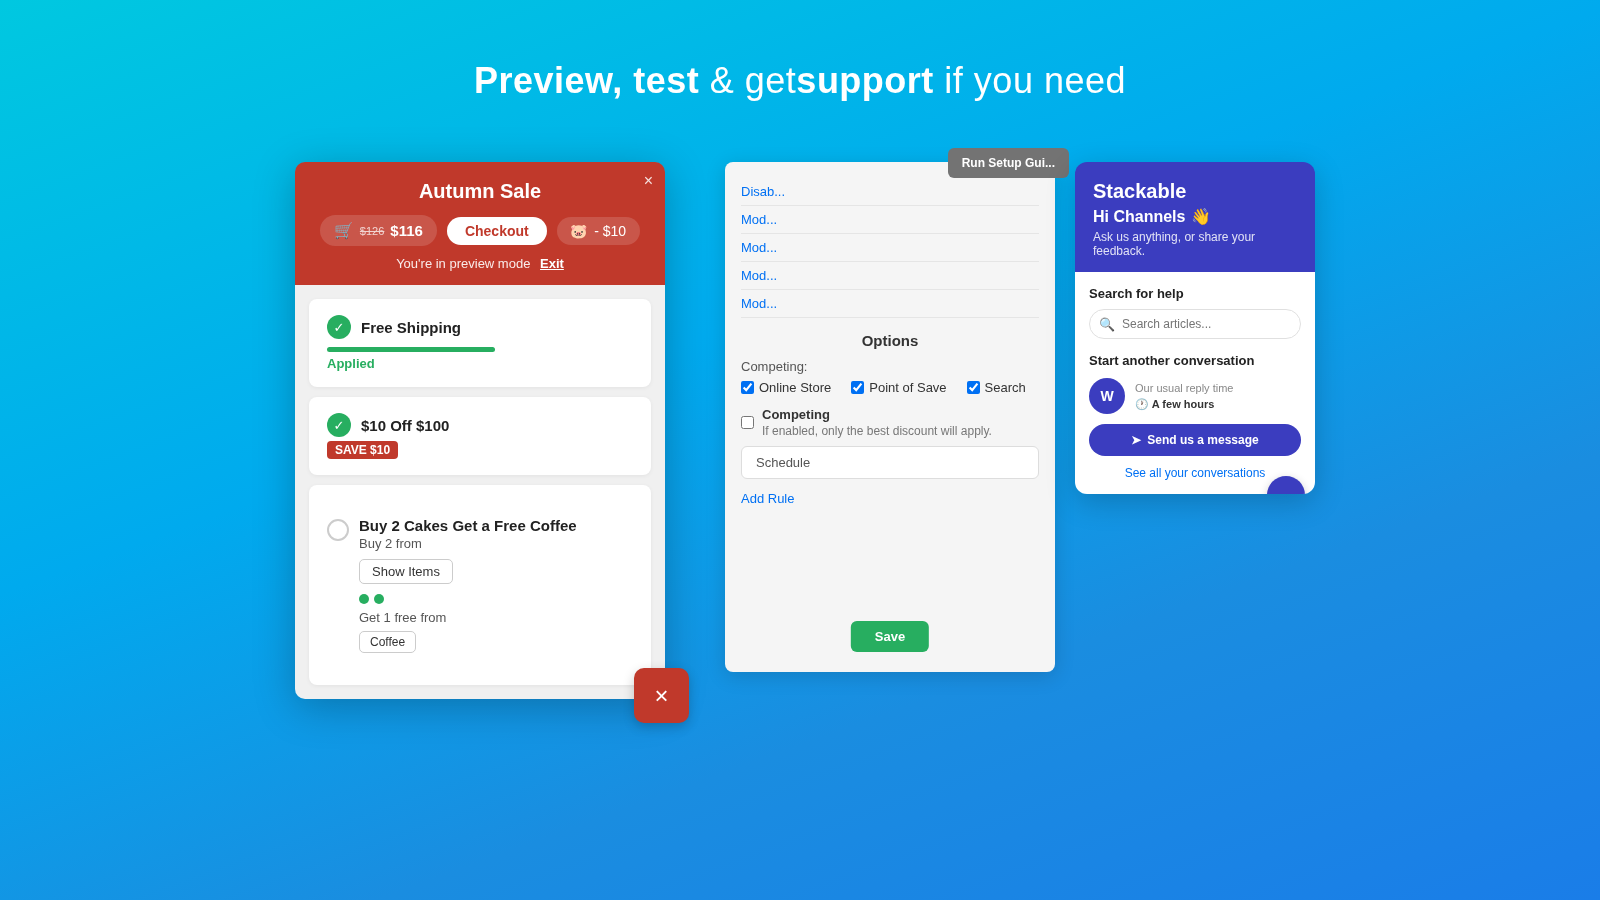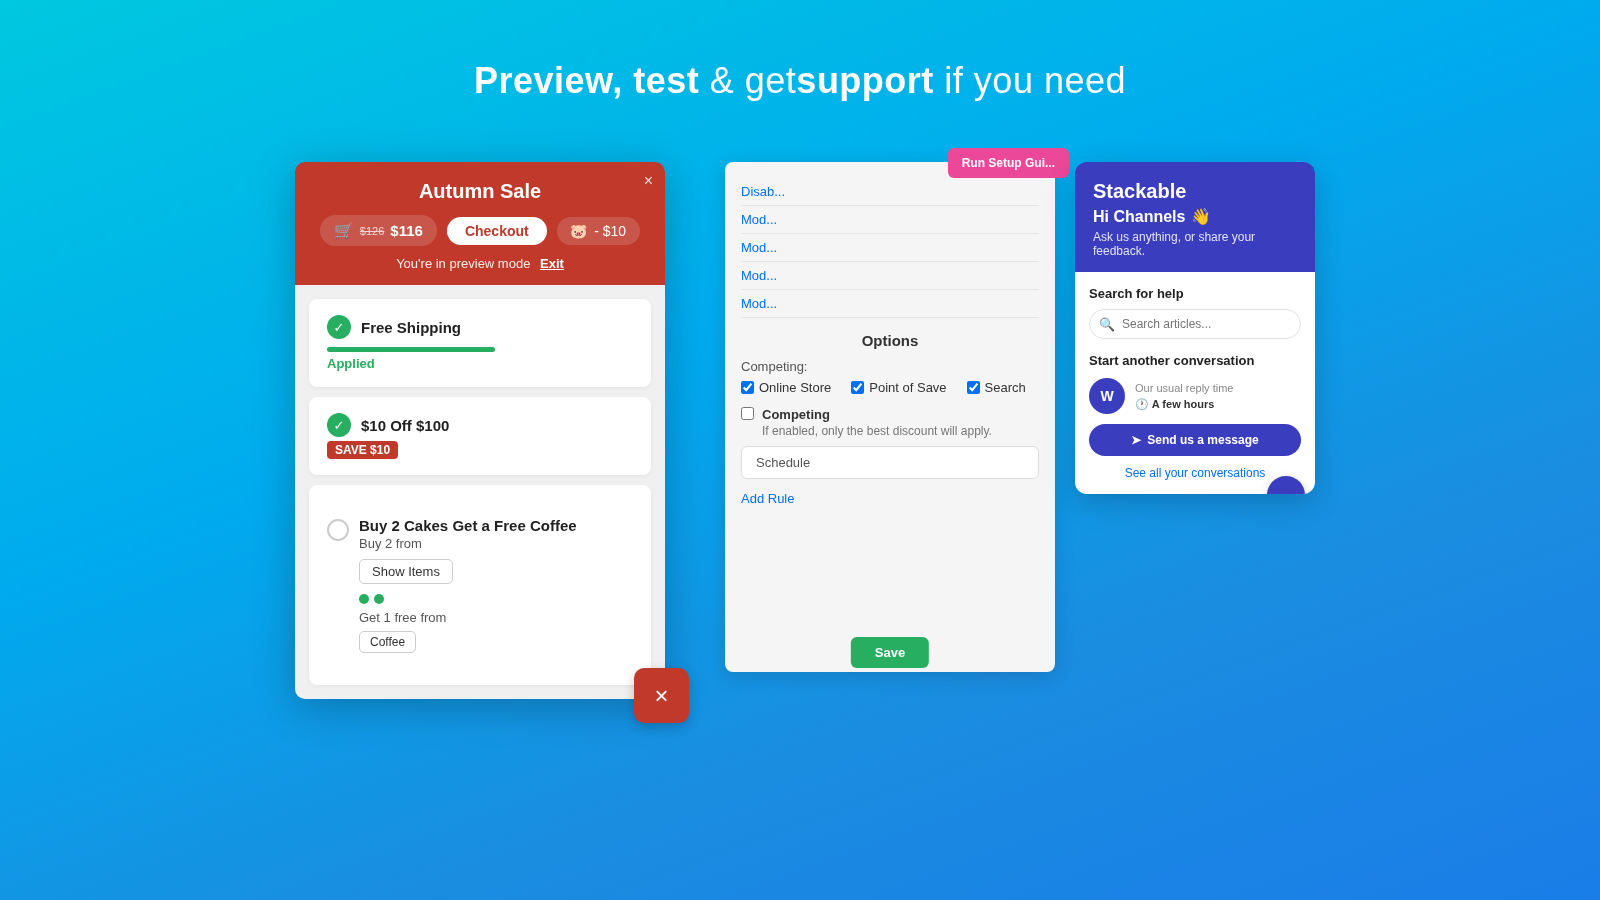--- a/index.html
+++ b/index.html
@@ -275,21 +275,21 @@
       width: 330px;
       min-height: 510px;
       padding: 16px;
       box-shadow: 0 4px 20px rgba(0,0,0,0.15);
       position: relative;
     }
     .run-setup-btn {
       position: absolute;
       top: -14px;
       right: -14px;
-      background: #ec4899;
+      background: #737373;
       color: white;
       font-size: 12px;
       font-weight: 600;
       border-radius: 6px;
       padding: 8px 14px;
       white-space: nowrap;
     }
     .shopify-menu-item {
       font-size: 13px;
       color: #0070f3;
@@ -318,21 +318,21 @@
       align-items: center;
       gap: 5px;
       font-size: 13px;
       color: #333;
     }
     .channel-item input[type=checkbox] {
       accent-color: #0070f3;
     }
     .competing-row {
       display: flex;
-      align-items: flex-start;
+      align-items: center;
       gap: 8px;
       margin-bottom: 6px;
     }
     .competing-label { font-size: 13px; color: #333; font-weight: 600; }
     .competing-hint { font-size: 12px; color: #777; margin-top: 2px; }
     .schedule-box {
       border: 1px solid #ddd;
       border-radius: 6px;
       padding: 8px 14px;
       font-size: 13px;
@@ -342,21 +342,21 @@
     }
     .add-rule-link {
       color: #0070f3;
       font-size: 13px;
       margin-top: 12px;
       display: block;
       cursor: pointer;
     }
     .green-save-btn {
       position: absolute;
-      bottom: 4px;
+      bottom: 20px;
       left: 50%;
       transform: translateX(-50%);
       background: #27ae60;
       color: white;
       border: none;
       border-radius: 6px;
       padding: 8px 24px;
       font-size: 13px;
       font-weight: 600;
       cursor: pointer;

